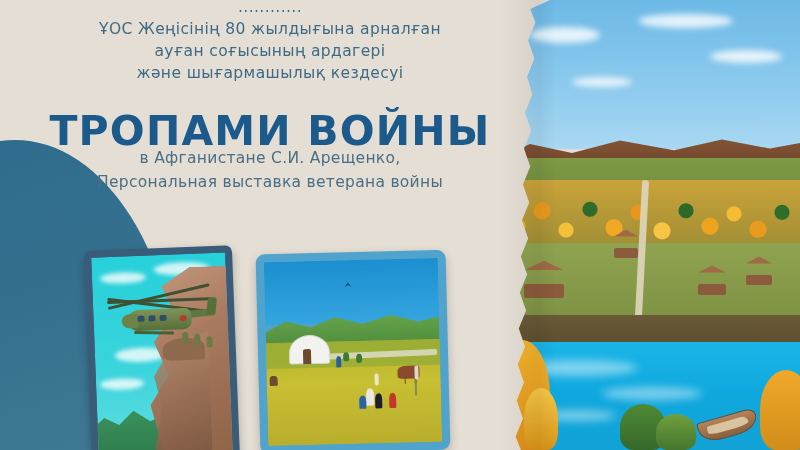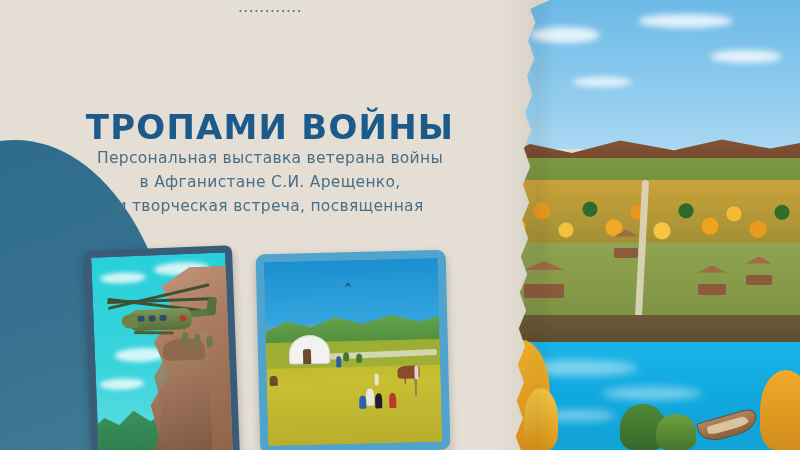--- a/index.html
+++ b/index.html
@@ -39,21 +39,21 @@
     font-family:"DejaVu Sans", sans-serif;
     font-size:15.5px; line-height:22px; letter-spacing:.4px;
   }
   .kz-line { white-space:nowrap; }
   .kz-cut { opacity:.95; }
 
   .main-title {
     position:absolute; left:0; top:107px; width:540px;
     text-align:center;
     font-family:"DejaVu Sans", sans-serif;
-    font-weight:bold; font-size:34px; letter-spacing:1.2px;
+    font-weight:bold; font-size:41px; letter-spacing:1.2px;
     color:#1c5a8c;
   }
   .ru-block {
     position:absolute; left:0; top:146px; width:540px;
     text-align:center; color:#4a6e85;
     font-size:15.5px; line-height:24px; letter-spacing:.3px;
   }
   .ru-line { white-space:nowrap; }
 
   
@@ -237,28 +237,30 @@
 
   <div class="cream-panel" style="width:500px;"></div>
   <div class="torn"></div>
   <div class="torn-shadow"></div>
 
   <div class="teal-blob2"></div>
   <div class="teal-blob"></div>
 
   <div class="kz-block">
     <div class="kz-line kz-cut">............</div>
+    <div class="kz-line">ҰОС Жеңісінің 80 жылдығына арналған</div>
+    <div class="kz-line">ауған соғысының ардагері</div>
+    <div class="kz-line">және шығармашылық кездесуі</div>
   </div>
 
   <div class="main-title">ТРОПАМИ ВОЙНЫ</div>
 
   <div class="ru-block">
+    <div class="ru-line">в Афганистане С.И. Арещенко,</div>
     <div class="ru-line">Персональная выставка ветерана войны</div>
-    <div class="ru-line">в Афганистане С.И. Арещенко,</div>
-    <div class="ru-line">и творческая встреча, посвященная</div>
   </div>
 
   <div class="card" id="card1">
     <div class="canvas">
       <div class="p1-sky"></div>
       <div class="p1-cloud" style="left:8px;top:16px;width:46px;height:11px;"></div>
       <div class="p1-cloud" style="left:62px;top:8px;width:56px;height:13px;"></div>
       <div class="p1-cloud" style="left:20px;top:92px;width:52px;height:14px;"></div>
       <div class="p1-cloud" style="left:4px;top:122px;width:44px;height:11px;"></div>
 

